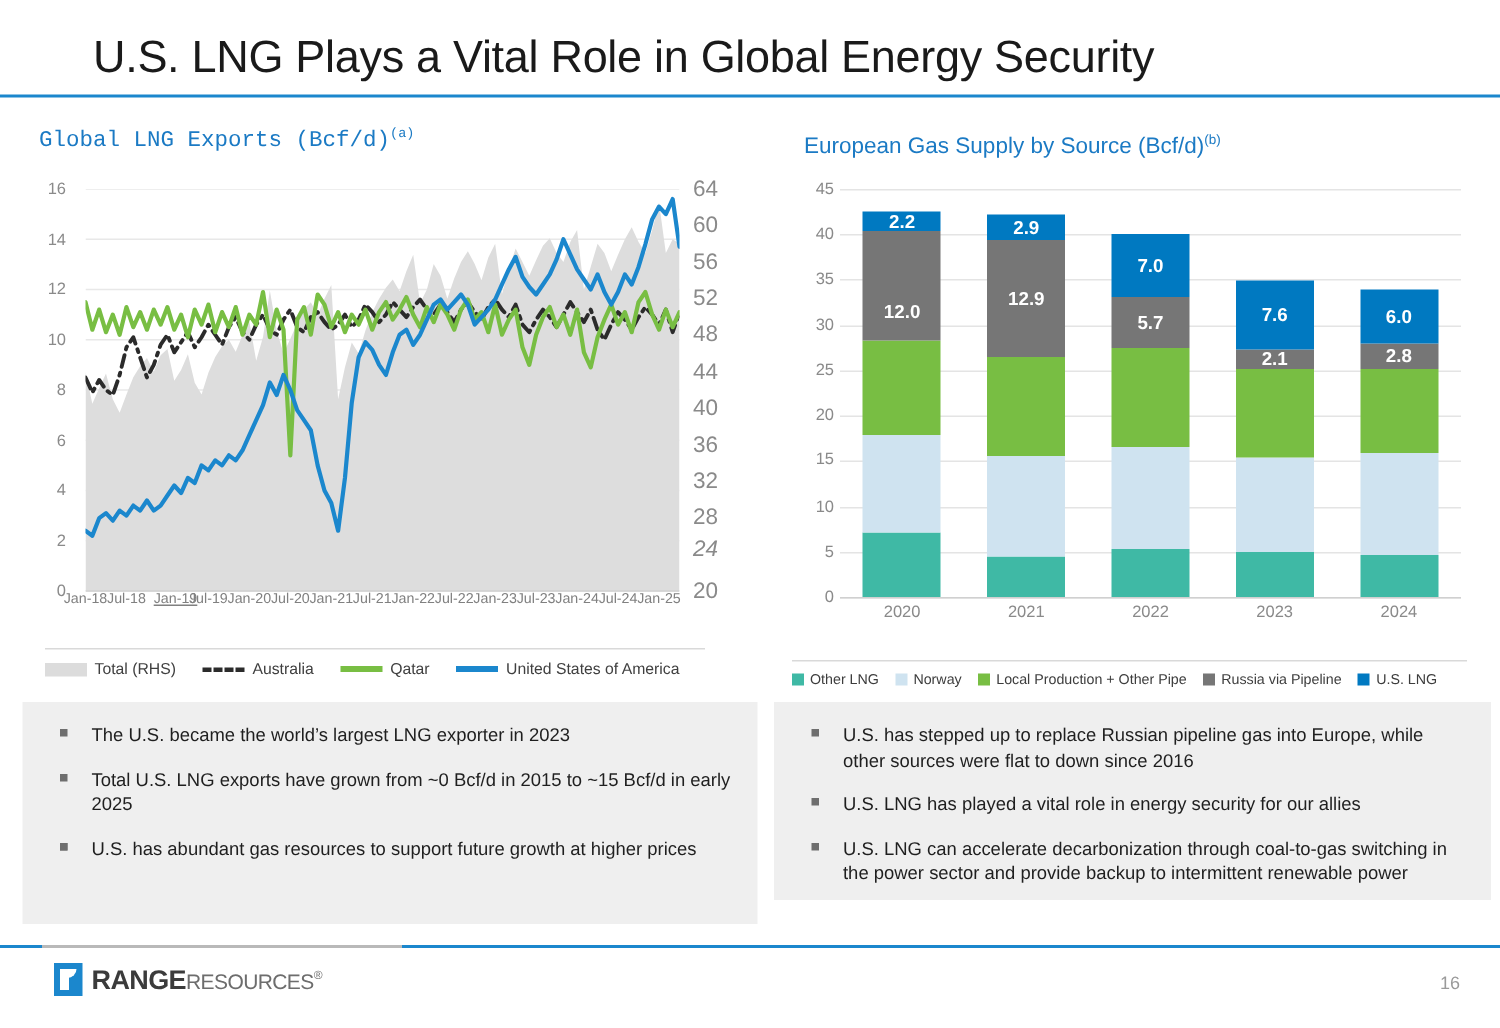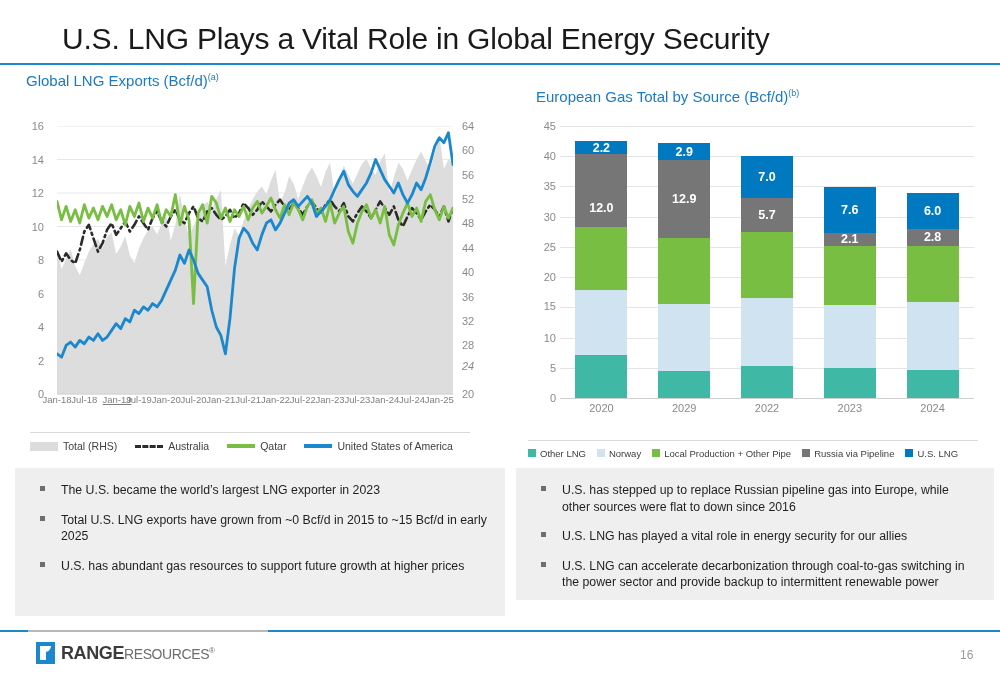--- a/index.html
+++ b/index.html
@@ -21,41 +21,41 @@
     position:absolute; left:0; top:63px; width:1000px; height:2px;
     background:#1b87cd;
   }
 
   
   .chart-heading {
     position:absolute; font-size:15px; color:#1b7ac4; font-weight:400;
     white-space:nowrap;
   }
   .chart-heading .sup { font-size:9px; vertical-align:super; }
-  #h-left  { left:26px;  top:72px; }
+  #h-left  { left:26px;  top:84px;font-family:Liberation Mono, monospace; }
   #h-right { left:536px; top:88px; }
 
   
   .plot { position:absolute; }
   .axis-line { position:absolute; background:#d4d4d4; }
 
   
   #chart-left { left:26px; top:120px; width:460px; height:290px; }
   #left-plot { position:absolute; left:31px; top:6px; width:396px; height:268px; }
   #left-plot svg { display:block; }
   .lxtick {
     position:absolute; font-size:9.5px; color:#808080; white-space:nowrap;
     transform:translateX(-50%); top:274px;
   }
   .lytick-l {
     position:absolute; font-size:11px; color:#8a8a8a; right:442px;
     transform:translateY(-50%); text-align:right; white-space:nowrap;
   }
   .lytick-r {
-    position:absolute; font-size:11px; color:#8a8a8a; left:436px;
+    position:absolute; font-size:15px; color:#8a8a8a; left:436px;
     transform:translateY(-50%); white-space:nowrap;
   }
 
   
   #legend-left {
     position:absolute; left:30px; top:437px; width:440px; height:18px;
     display:flex; align-items:center; gap:18px;
     font-size:10.5px; color:#404040;
   }
   #legend-left .li { display:flex; align-items:center; gap:5px; white-space:nowrap; }
@@ -157,21 +157,21 @@
 
 <div class="slide">
 
   <div class="slide-title">U.S. LNG Plays a Vital Role in Global Energy Security</div>
   <div class="title-rule"></div>
 
   <div class="chart-heading" id="h-left">
     <span>Global LNG Exports (Bcf/d)</span><span class="sup">(a)</span>
   </div>
   <div class="chart-heading" id="h-right">
-    <span>European Gas Total by Source (Bcf/d)</span><span class="sup">(b)</span>
+    <span>European Gas Supply by Source (Bcf/d)</span><span class="sup">(b)</span>
   </div>
 
   <div class="plot" id="chart-left">
     <div id="left-ticks-y-left">
         <div class="lytick-l" style="top: 274px;">0</div>
         <div class="lytick-l" style="top: 240.5px;">2</div>
         <div class="lytick-l" style="top: 207px;">4</div>
         <div class="lytick-l" style="top: 173.5px;">6</div>
         <div class="lytick-l" style="top: 140px;">8</div>
         <div class="lytick-l" style="top: 106.5px;">10</div>
@@ -315,21 +315,21 @@
         <div class="rytick" style="top: 186px;">15</div>
         <div class="rytick" style="top: 157.111px;">20</div>
         <div class="rytick" style="top: 126.889px;">25</div>
         <div class="rytick" style="top: 96.6667px;">30</div>
         <div class="rytick" style="top: 66.4444px;">35</div>
         <div class="rytick" style="top: 36.2222px;">40</div>
         <div class="rytick" style="top: 6px;">45</div>
       </div>
     <div id="right-ticks-x">
         <div class="rxtick" style="left: 85.4px;">2020</div>
-        <div class="rxtick" style="left: 168.2px;">2029</div>
+        <div class="rxtick" style="left: 168.2px;">2021</div>
         <div class="rxtick" style="left: 251px;">2022</div>
         <div class="rxtick" style="left: 333.8px;">2023</div>
         <div class="rxtick" style="left: 416.6px;">2024</div>
       </div>
   </div>
   <div class="legend-rule-r"></div>
   <div id="legend-right">
       <div class="li">
         <span class="sq" style="background: rgb(63, 185, 165);"></span>
         <span>Other LNG</span>

